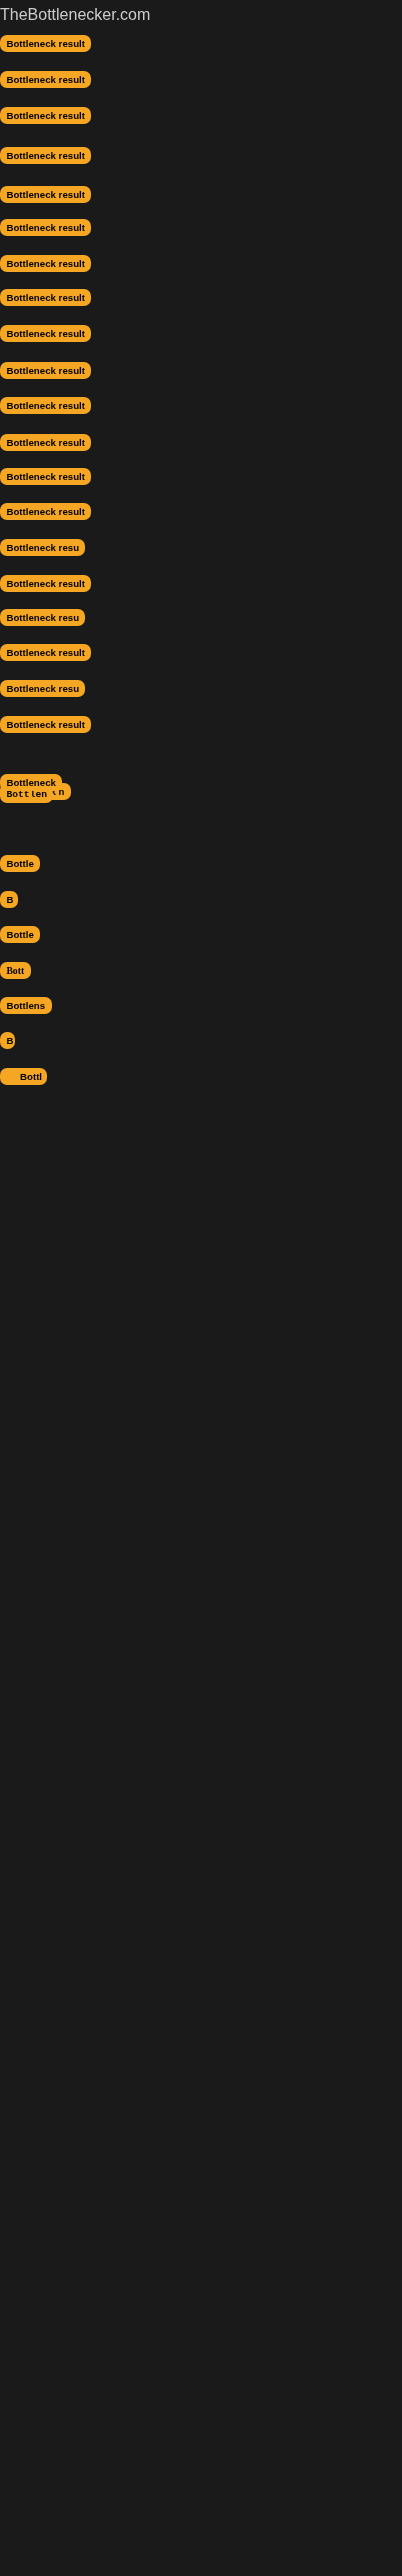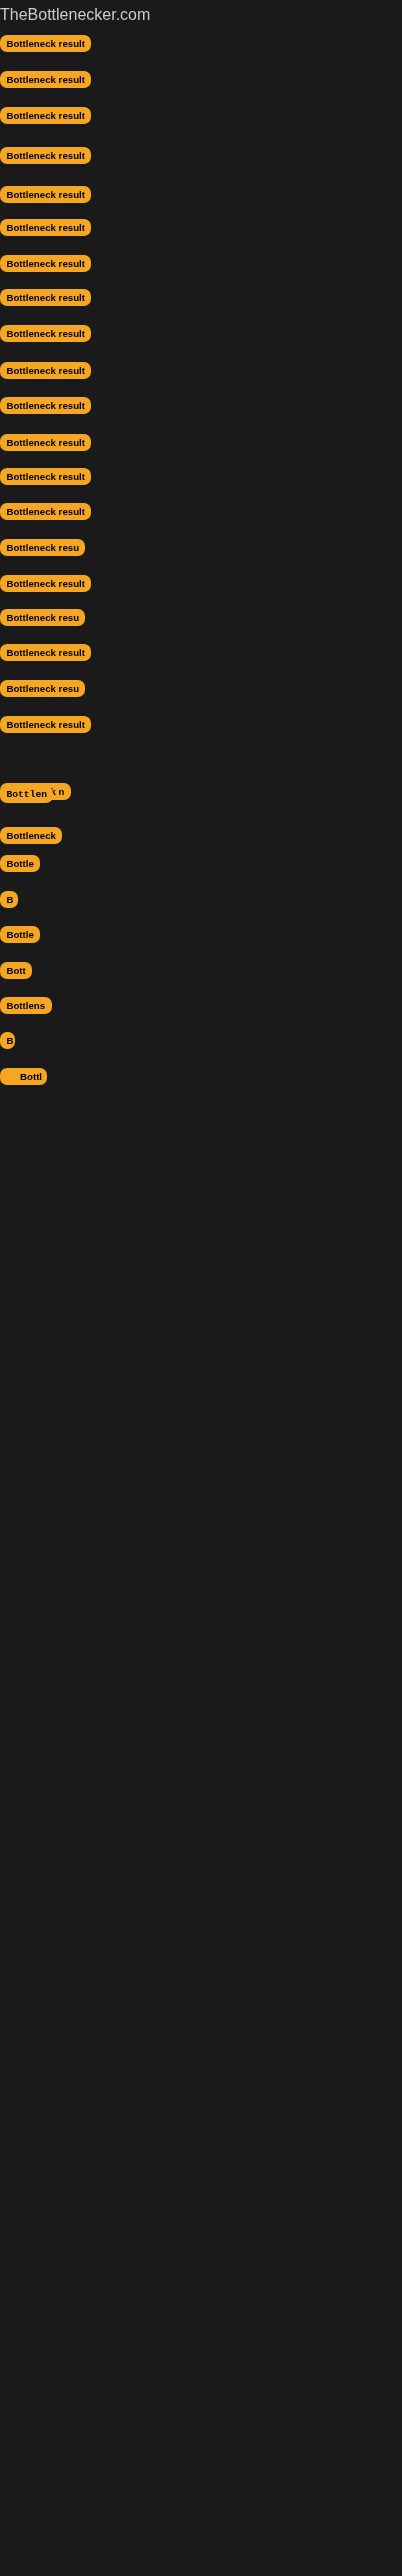--- a/index.html
+++ b/index.html
@@ -64,22 +64,22 @@
     <div class="bottleneck-item" style="top: 437px; left: 0px;"><span class="bottleneck-badge" style="max-width: 122px;">Bottleneck result</span></div>
     <div class="bottleneck-item" style="top: 472px; left: 0px;"><span class="bottleneck-badge" style="max-width: 125px;">Bottleneck result</span></div>
     <div class="bottleneck-item" style="top: 508px; left: 0px;"><span class="bottleneck-badge" style="max-width: 113px;">Bottleneck resu</span></div>
     <div class="bottleneck-item" style="top: 544px; left: 0px;"><span class="bottleneck-badge" style="max-width: 125px;">Bottleneck result</span></div>
     <div class="bottleneck-item" style="top: 578px; left: 0px;"><span class="bottleneck-badge" style="max-width: 111px;">Bottleneck resu</span></div>
     <div class="bottleneck-item" style="top: 613px; left: 0px;"><span class="bottleneck-badge" style="max-width: 123px;">Bottleneck result</span></div>
     <div class="bottleneck-item" style="top: 649px; left: 0px;"><span class="bottleneck-badge" style="max-width: 109px;">Bottleneck resu</span></div>
     <div class="bottleneck-item" style="top: 685px; left: 0px;"><span class="bottleneck-badge" style="max-width: 122px;">Bottleneck result</span></div>
     <div class="bottleneck-item" style="top: 752px; left: 0px;"><span class="bottleneck-badge" style="max-width: 89px;">Bottleneck n</span></div>
     <div class="bottleneck-item" style="top: 755px; left: 0px;"><span class="bottleneck-badge" style="max-width: 64px; font-family: Liberation Mono, monospace;">Bottlen</span></div>
-    <div class="bottleneck-item" style="top: 796px; left: 0px;"><span class="bottleneck-badge" style="max-width: 76px;">Bottleneck</span></div>
+    <div class="bottleneck-item" style="top: 743px; left: 0px;"><span class="bottleneck-badge" style="max-width: 76px;">Bottleneck</span></div>
     <div class="bottleneck-item" style="top: 824px; left: 0px;"><span class="bottleneck-badge" style="max-width: 56px;">Bottle</span></div>
     <div class="bottleneck-item" style="top: 860px; left: 0px;"><span class="bottleneck-badge" style="max-width: 17.7px;">B</span></div>
     <div class="bottleneck-item" style="top: 895px; left: 0px;"><span class="bottleneck-badge" style="max-width: 55px;">Bottle</span></div>
-    <div class="bottleneck-item" style="top: 931px; left: 0px;"><span class="bottleneck-badge" style="max-width: 39px;">Bott</span></div>
+    <div class="bottleneck-item" style="top: 931px; left: 0px;"><span class="bottleneck-badge" style="max-width: 39px; font-family: Liberation Serif, serif;">Bott</span></div>
     <div class="bottleneck-item" style="top: 966px; left: 0px;"><span class="bottleneck-badge" style="max-width: 66px;">Bottlens</span></div>
     <div class="bottleneck-item" style="top: 1001px; left: 0px;"><span class="bottleneck-badge" style="max-width: 14.5px;">B</span></div>
     <div class="bottleneck-item" style="top: 1037px; left: 0px;"><span class="bottleneck-badge" style="max-width: 47px; padding-left: 20px;">Bottl</span></div>
   </div>
 
 
 </body></html>

